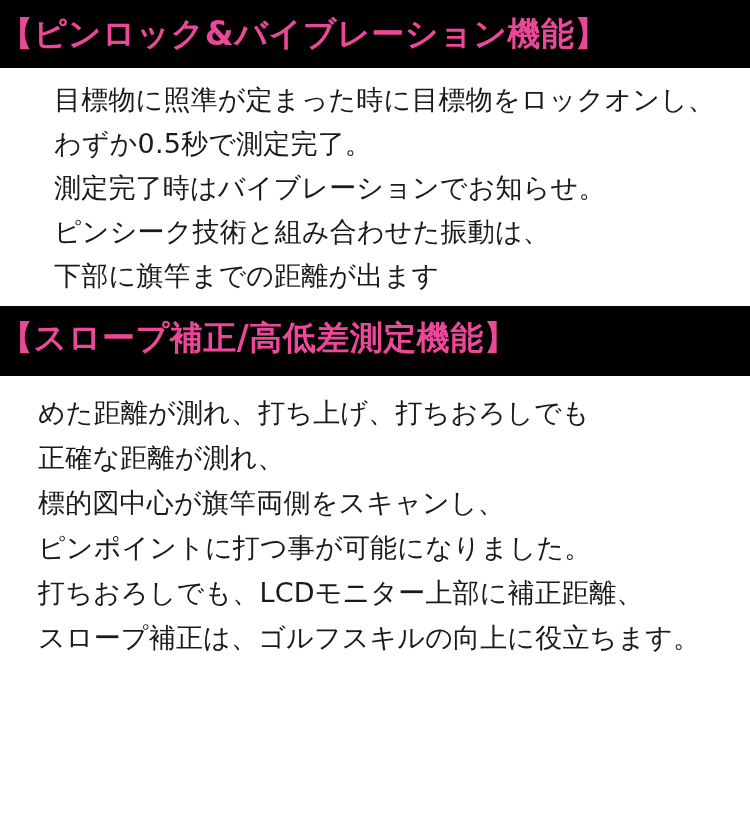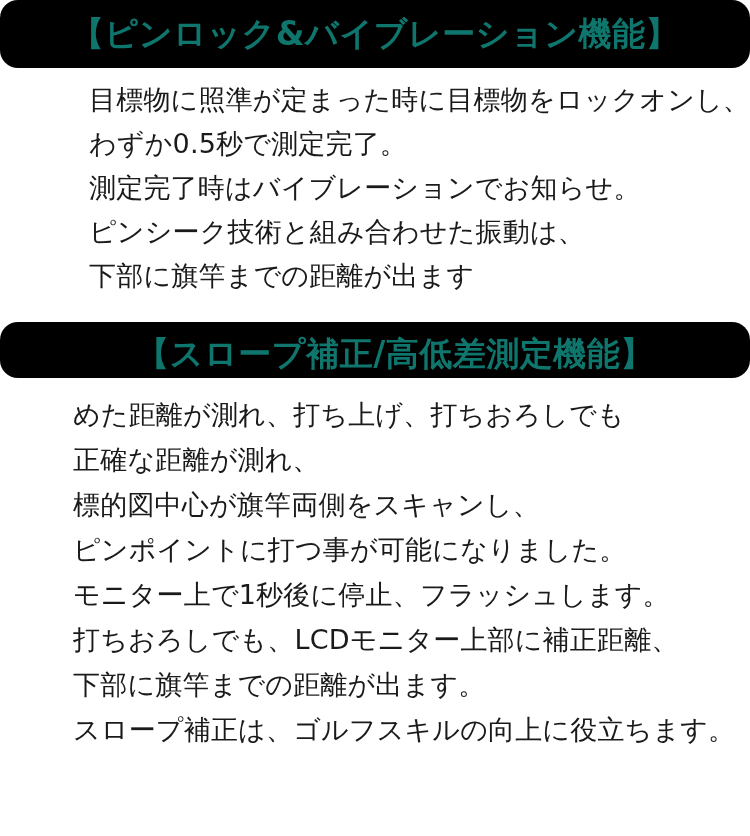--- a/index.html
+++ b/index.html
@@ -15,50 +15,47 @@
     overflow: hidden;
   }
   .page {
     width: 750px;
     height: 836px;
     position: relative;
     background: #ffffff;
   }
   .section-header {
     background: #000000;
-    color: #0f766e;
-    text-align: center;
+    color: #ec4899;
+    text-align: left;
     font-weight: bold;
     letter-spacing: 0.5px;
     box-sizing: border-box;
-    border-radius: 18px;
   }
   .header-1 {
     height: 68px;
     line-height: 68px;
     font-size: 33px;
   }
   .header-2 {
-    height: 56px;
+    height: 70px;
     line-height: 64px;
     font-size: 33px;
-    margin-top: 24px;
-    padding-left: 40px;
+    margin-top: 8px;
   }
   .body-block {
     box-sizing: border-box;
     padding: 10px 26px 0 46px;
   }
   .body-line {
     font-size: 27px;
     line-height: 44px;
     white-space: pre;
     color: #1a1a1a;
     letter-spacing: 0.2px;
-    margin-left: 35px;
   }
   .block-1 .body-line {
     padding-left: 8px;
   }
   .block-2 {
     padding-left: 38px;
     padding-top: 14px;
   }
   .block-2 .body-line {
     line-height: 45px;
@@ -79,19 +76,17 @@
     <div class="body-line">下部に旗竿までの距離が出ます</div>
   </div>
 
   <div class="section-header header-2">【スロープ補正/高低差測定機能】</div>
 
   <div class="body-block block-2">
     <div class="body-line">めた距離が測れ、打ち上げ、打ちおろしでも</div>
     <div class="body-line">正確な距離が測れ、</div>
     <div class="body-line">標的図中心が旗竿両側をスキャンし、</div>
     <div class="body-line">ピンポイントに打つ事が可能になりました。</div>
-    <div class="body-line">モニター上で1秒後に停止、フラッシュします。</div>
     <div class="body-line">打ちおろしでも、LCDモニター上部に補正距離、</div>
-    <div class="body-line">下部に旗竿までの距離が出ます。</div>
     <div class="body-line">スロープ補正は、ゴルフスキルの向上に役立ちます。</div>
   </div>
 
 </div>
 
 </body></html>

